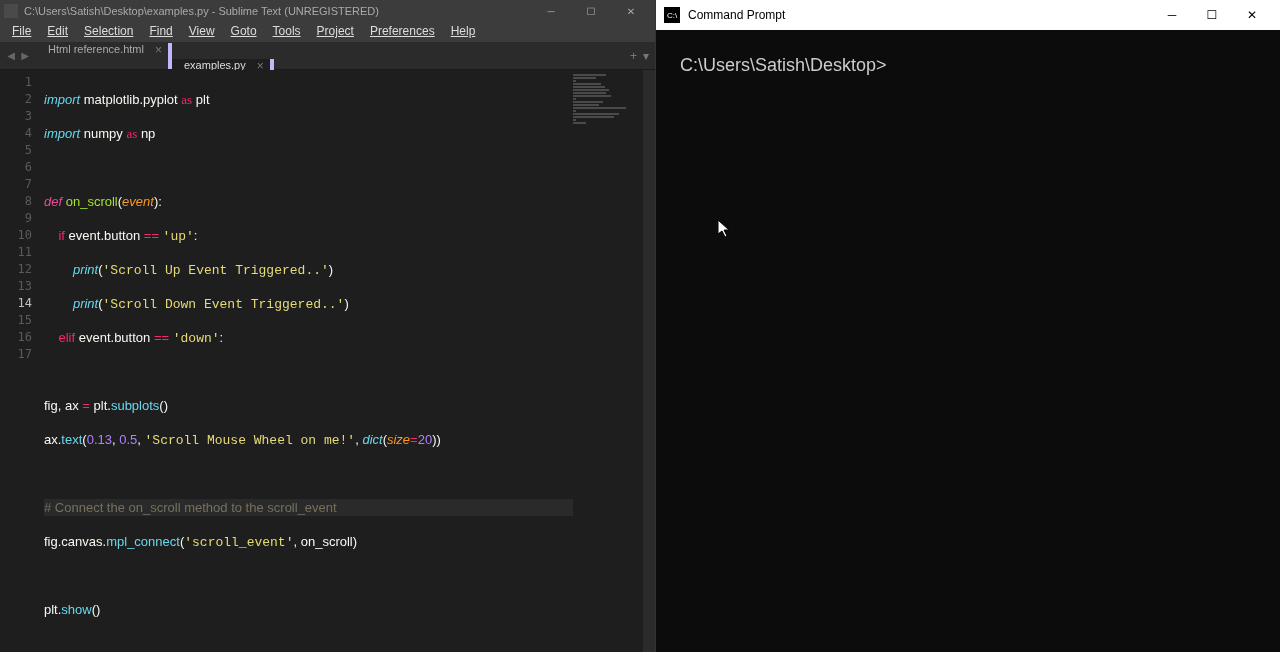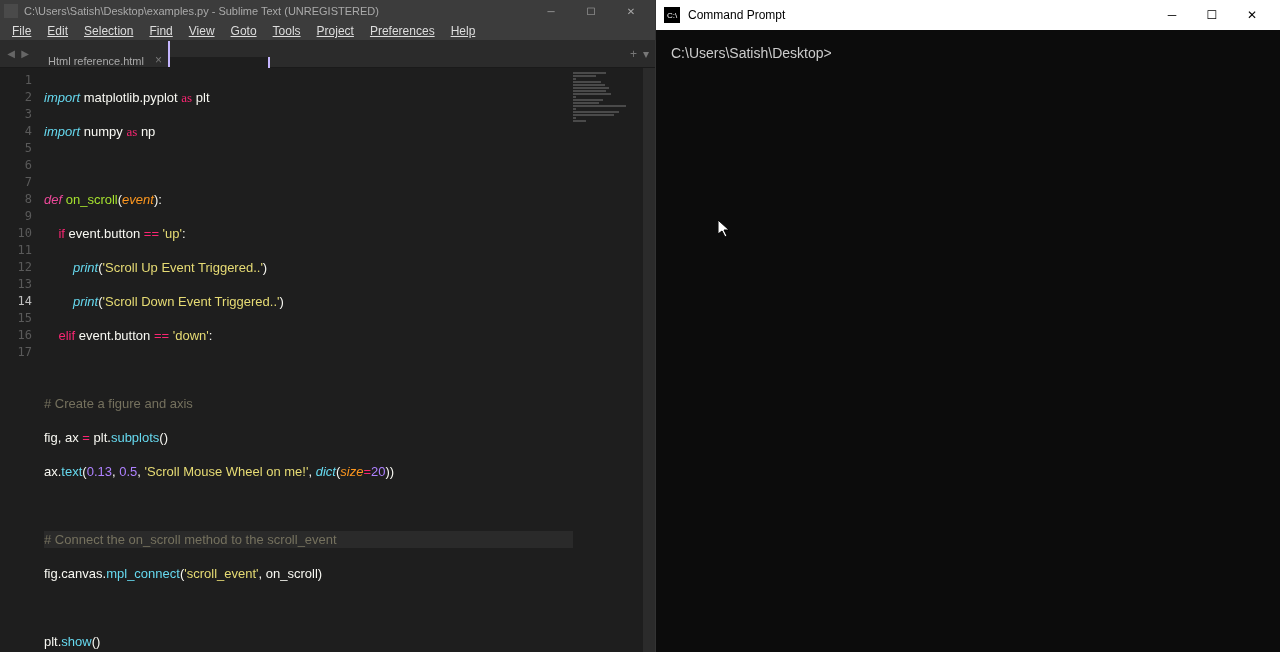--- a/index.html
+++ b/index.html
@@ -12,21 +12,21 @@
 .sublime-titlebar .title { flex: 1; }
 .sublime-titlebar .winbtn { width: 40px; height: 22px; display: flex; align-items: center; justify-content: center; color: #aaa; font-size: 10px; cursor: pointer; }
 
 .menubar { height: 22px; background: #3c3c3c; display: flex; align-items: flex-start; padding: 0 4px; }
 .menubar .menu-item { color: #ddd; font-size: 12px; padding: 2px 8px; cursor: pointer; }
 .menubar .menu-item .ul { text-decoration: underline; }
 
 .tabbar { height: 28px; background: #2b2b2b; display: flex; align-items: center; border-bottom: 1px solid #1a1a1a; position: relative; }
 .tab-nav { display: flex; padding: 0 4px; }
 .tab-nav .navbtn { width: 14px; height: 20px; color: #666; font-size: 10px; display: flex; align-items: center; justify-content: center; cursor: pointer; }
-.tab { height: 26px; padding: 0 24px 0 12px; display: flex; align-items: flex-end; font-size: 11px; color: #aaa; position: relative; cursor: pointer; border-right: 2px solid #c4b5fd; }
+.tab { height: 26px; padding: 0 24px 0 12px; display: flex; align-items: flex-start; font-size: 11px; color: #aaa; position: relative; cursor: pointer; border-right: 4px solid #c4b5fd; }
 .tab.active { background: #1e1e1e; color: #ddd; margin-top: 32px; }
 .tab .close { position: absolute; right: 6px; color: #777; font-size: 12px; cursor: pointer; }
 .tabbar-right { margin-left: auto; display: flex; align-items: center; padding-right: 6px; gap: 6px; color: #777; }
 .tabbar-right .btn { cursor: pointer; font-size: 12px; }
 
 .editor-area { flex: 1; display: flex; background: #1e1e1e; position: relative; }
 .gutter { width: 44px; background: #1e1e1e; padding-top: 4px; }
 .gutter .ln { height: 17px; color: #5a5a5a; font-size: 12px; text-align: right; padding-right: 12px; font-family: Consolas, monospace; line-height: 17px; }
 .gutter .ln.active { color: #c0c0c0; }
 
@@ -35,41 +35,41 @@
 .code .line.hl { background: #2a2a2a; }
 .code .line.hl::after { content: ''; position: absolute; left: -44px; width: 44px; height: 17px; background: #2a2a2a; z-index: -1; }
 
 .kw-import { color: #66d9ef; font-style: italic; }
 .kw-as { color: #f92672; font-family: Liberation Serif, serif; }
 .kw-def { color: #ec4899; font-style: italic; }
 .kw-if { color: #f92672; }
 .fn-name { color: #a6e22e; }
 .param { color: #fd971f; font-style: italic; }
 .plain { color: #f8f8f2; }
-.str { color: #e6db74; }
+.str { color: #e6db74; font-family: Liberation Mono, monospace; }
 .num { color: #ae81ff; }
 .builtin { color: #66d9ef; font-style: italic; }
 .comment { color: #75715e; }
 .op { color: #f92672; }
 .punct { color: #f8f8f2; }
 .call { color: #66d9ef; }
 
 .minimap { width: 70px; background: #1e1e1e; position: relative; padding: 4px 4px 0 0; }
 .mini-line { height: 2px; margin-bottom: 1px; background: #4a4a4a; }
 
 .scrollbar-v { width: 12px; background: #2b2b2b; }
 
 
 .cmd { position: absolute; left: 655px; top: 0; width: 625px; height: 652px; background: #000; display: flex; flex-direction: column; border-left: 1px solid #333; }
 .cmd-titlebar { height: 30px; background: #fff; display: flex; align-items: center; padding: 0 8px; color: #000; font-size: 12px; }
 .cmd-titlebar .cmd-icon { width: 16px; height: 16px; background: #000; margin-right: 8px; display: flex; align-items: center; justify-content: center; color: #fff; font-size: 8px; }
 .cmd-titlebar .title { flex: 1; }
 .cmd-titlebar .winbtn { width: 40px; height: 28px; display: flex; align-items: center; justify-content: center; color: #000; cursor: pointer; }
 
-.cmd-body { flex: 1; background: #0c0c0c; padding: 15px; font-family: Consolas, monospace; font-size: 14px; color: #cccccc; position: relative; }
+.cmd-body { flex: 1; background: #0c0c0c; padding: 24px; font-family: Consolas, monospace; font-size: 18px; color: #cccccc; position: relative; }
 .cmd-body .prompt { color: #cccccc; }
 
 .cursor-arrow { position: absolute; left: 718px; top: 220px; pointer-events: none; }
 .cursor-arrow svg { width: 16px; height: 20px; }
 </style>
 </head>
 <body>
 
 <div class="sublime">
   <div class="sublime-titlebar">
@@ -132,21 +132,20 @@
     <div class="code">
 <div class="line"><span class="kw-import">import</span> <span class="plain">matplotlib</span><span class="punct">.</span><span class="plain">pyplot</span> <span class="kw-as">as</span> <span class="plain">plt</span></div>
 <div class="line"><span class="kw-import">import</span> <span class="plain">numpy</span> <span class="kw-as">as</span> <span class="plain">np</span></div>
 <div class="line"></div>
 <div class="line"><span class="kw-def">def</span> <span class="fn-name">on_scroll</span><span class="punct">(</span><span class="param">event</span><span class="punct">):</span></div>
 <div class="line">    <span class="kw-if">if</span> <span class="plain">event</span><span class="punct">.</span><span class="plain">button</span> <span class="op">==</span> <span class="str">'up'</span><span class="punct">:</span></div>
 <div class="line">        <span class="builtin">print</span><span class="punct">(</span><span class="str">'Scroll Up Event Triggered..'</span><span class="punct">)</span></div>
 <div class="line">        <span class="builtin">print</span><span class="punct">(</span><span class="str">'Scroll Down Event Triggered..'</span><span class="punct">)</span></div>
 <div class="line">    <span class="kw-if">elif</span> <span class="plain">event</span><span class="punct">.</span><span class="plain">button</span> <span class="op">==</span> <span class="str">'down'</span><span class="punct">:</span></div>
 <div class="line"></div>
-<div class="line"><span class="comment"># Create a figure and axis</span></div>
 <div class="line"><span class="plain">fig</span><span class="punct">, </span><span class="plain">ax</span> <span class="op">=</span> <span class="plain">plt</span><span class="punct">.</span><span class="call">subplots</span><span class="punct">()</span></div>
 <div class="line"><span class="plain">ax</span><span class="punct">.</span><span class="call">text</span><span class="punct">(</span><span class="num">0.13</span><span class="punct">, </span><span class="num">0.5</span><span class="punct">, </span><span class="str">'Scroll Mouse Wheel on me!'</span><span class="punct">, </span><span class="builtin">dict</span><span class="punct">(</span><span class="param">size</span><span class="op">=</span><span class="num">20</span><span class="punct">))</span></div>
 <div class="line"></div>
 <div class="line hl"><span class="comment"># Connect the on_scroll method to the scroll_event</span></div>
 <div class="line"><span class="plain">fig</span><span class="punct">.</span><span class="plain">canvas</span><span class="punct">.</span><span class="call">mpl_connect</span><span class="punct">(</span><span class="str">'scroll_event'</span><span class="punct">, </span><span class="plain">on_scroll</span><span class="punct">)</span></div>
 <div class="line"></div>
 <div class="line"><span class="plain">plt</span><span class="punct">.</span><span class="call">show</span><span class="punct">()</span></div>
     </div>
     <div class="minimap">
       <div class="mini-line" style="width:50%"></div>

